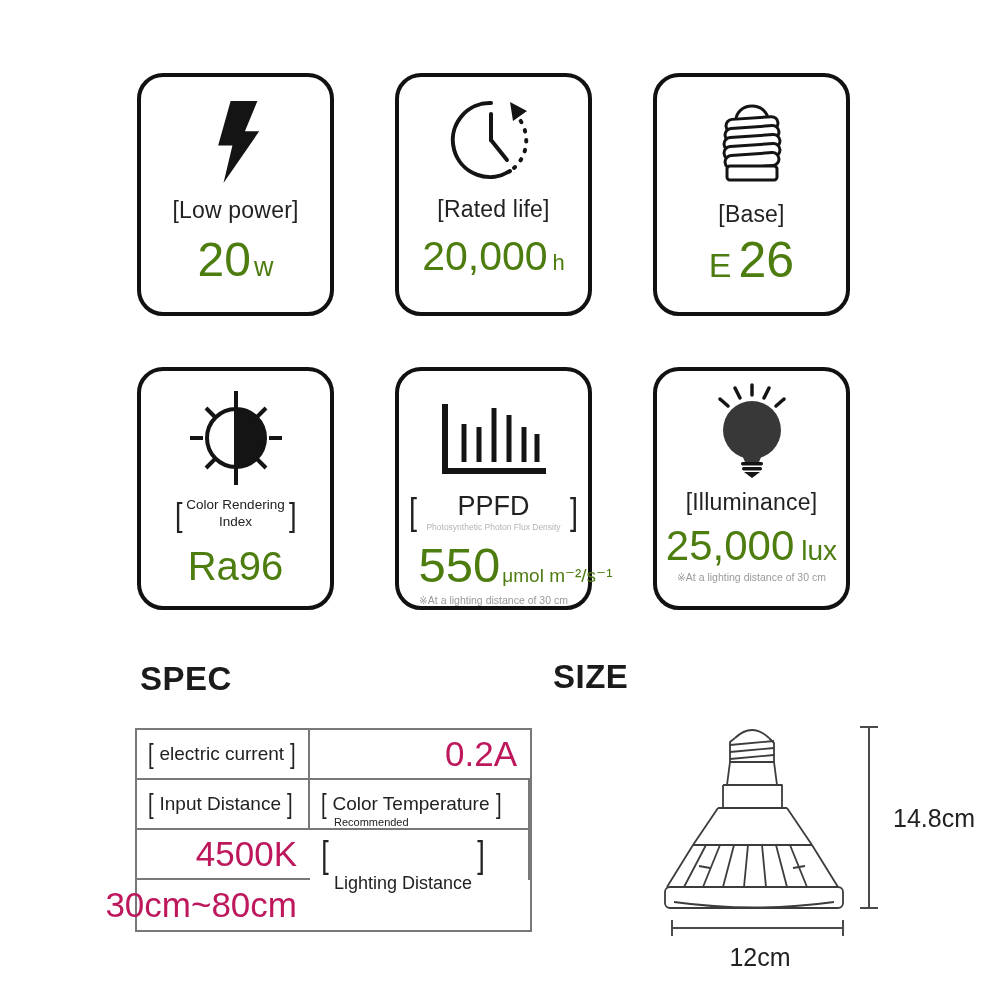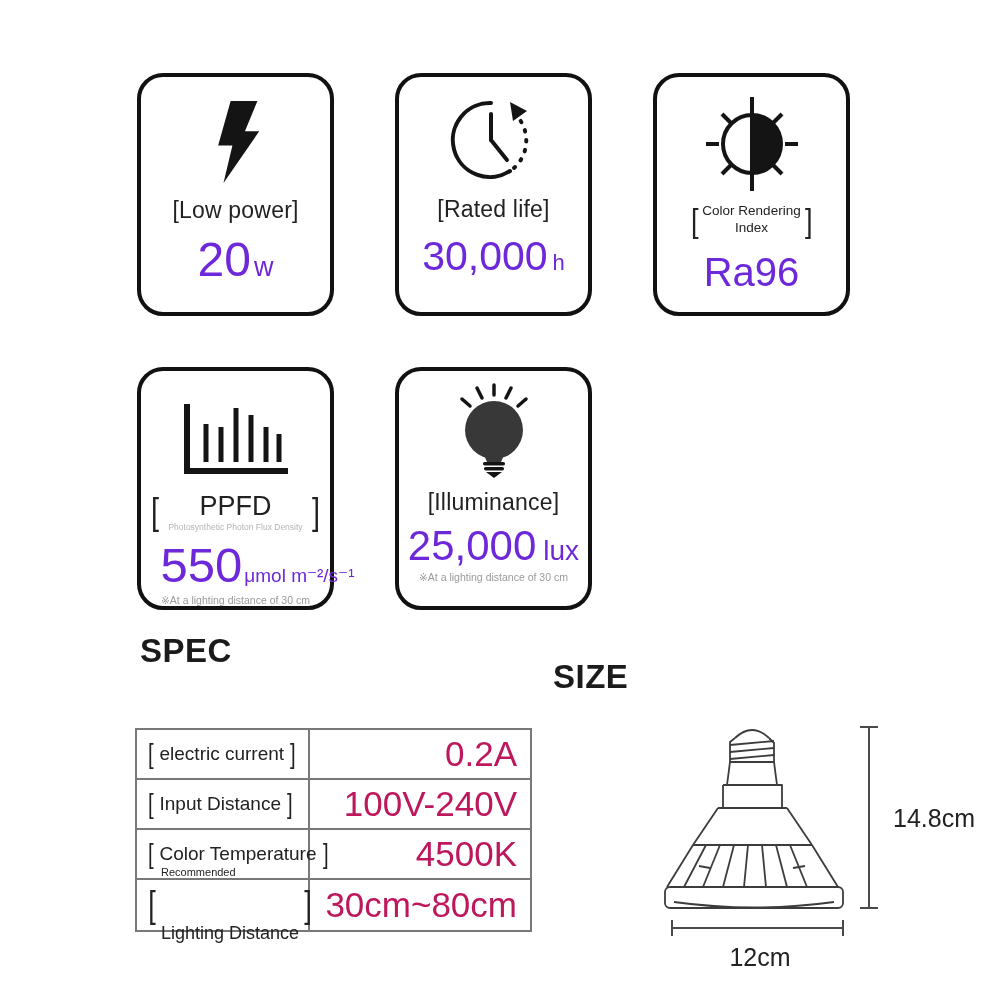--- a/index.html
+++ b/index.html
@@ -11,21 +11,21 @@
   .cards-grid{
     position:absolute;left:137px;top:73px;
     display:grid;grid-template-columns:repeat(3,197px);grid-auto-rows:243px;
     column-gap:61px;row-gap:51px;
   }
   .card{
     border:4px solid #111;border-radius:26px;background:#fff;box-sizing:border-box;
     display:flex;flex-direction:column;align-items:center;
   }
   .card-label{font-size:23px;color:#222;letter-spacing:.2px;white-space:nowrap;}
-  .val{display:flex;align-items:baseline;white-space:nowrap;color:#6d28d9;}
+  .val{display:flex;align-items:baseline;white-space:nowrap;color:#4d7c0f;}
   .val .big{font-size:48px;line-height:1;}
   .val .unit{font-size:27px;line-height:1;margin-left:3px;}
   
   .c1 .icon-wrap{margin-top:20px;height:90px;display:flex;align-items:center;}
   .c1 .card-label{margin-top:10px;}
   .c1 .val{margin-top:12px;}
   
   .c2 .icon-wrap{margin-top:13px;height:100px;display:flex;align-items:center;}
   .c2 .card-label{margin-top:6px;}
   .c2 .val{margin-top:13px;}
@@ -57,21 +57,21 @@
   .c5 .unit{font-size:19px;margin-left:2px;}
   .footnote{font-size:10.5px;color:#9a9a9a;margin-top:4px;white-space:nowrap;}
   
   .c6 .icon-wrap{margin-top:10px;height:102px;display:flex;align-items:center;}
   .c6 .card-label{margin-top:6px;}
   .c6 .val{margin-top:9px;}
   .c6 .big{font-size:42px;}
   .c6 .unit{font-size:28px;margin-left:7px;}
   
   .sec-heading{position:absolute;font-size:33px;font-weight:bold;color:#1b1b1b;letter-spacing:.5px;}
-  .spec-heading{left:140px;top:632px;}
+  .spec-heading{left:140px;top:660px;}
   .size-heading{left:553px;top:658px;}
   .weight-line{position:absolute;left:553px;top:701px;font-size:27px;color:#1e1e1e;}
   
   .spec-table{
     position:absolute;left:135px;top:728px;width:397px;box-sizing:border-box;
     border:2px solid #787878;display:grid;grid-template-columns:173px 1fr;
   }
   .spec-cell{box-sizing:border-box;height:50px;display:flex;align-items:center;border-bottom:2px solid #787878;}
   .spec-cell.last{border-bottom:none;}
   .spec-label{padding-left:10px;border-right:2px solid #787878;font-size:19px;color:#222;}
@@ -114,25 +114,45 @@
             <path d="M47 13 A37 37 0 1 0 66 81"></path>
             <path d="M70 78 A37 37 0 0 0 73 26" stroke-dasharray="1.5 8.5"></path>
             <line x1="47" y1="50" x2="47" y2="24"></line>
             <line x1="47" y1="50" x2="63" y2="70"></line>
           </g>
           <path d="M66 12 L83 21 L69 31 Z" fill="#141414"></path>
         </svg>
       </div>
       <div class="card-label">[Rated life]</div>
       <div class="val">
-        <span class="big">30,000</span>
+        <span class="big">20,000</span>
         <span class="unit">h</span>
       </div>
     </div>
 
+    <div class="card c3">
+      <div class="icon-wrap">
+        <svg width="84" height="86" viewBox="0 0 84 86">
+          <path d="M26 20 A16 14 0 0 1 58 20 L58 24 L26 24 Z" fill="#fff" stroke="#141414" stroke-width="3"></path>
+          <g stroke="#141414" stroke-width="3" fill="#fff">
+            <rect x="16" y="18" width="52" height="13" rx="6.5" transform="rotate(-4 42 24.5)"></rect>
+            <rect x="15" y="27" width="54" height="13" rx="6.5" transform="rotate(-4 42 33.5)"></rect>
+            <rect x="14" y="36" width="56" height="13" rx="6.5" transform="rotate(-4 42 42.5)"></rect>
+            <rect x="14" y="45" width="56" height="13" rx="6.5" transform="rotate(-4 42 51.5)"></rect>
+            <rect x="15" y="54" width="54" height="13" rx="6.5" transform="rotate(-4 42 60.5)"></rect>
+            <rect x="17" y="66" width="50" height="14" rx="3"></rect>
+          </g>
+        </svg>
+      </div>
+      <div class="card-label">[Base]</div>
+      <div class="val">
+        <span class="prefix">E</span>
+        <span class="big">26</span>
+      </div>
+    </div>
 
     <div class="card c4">
       <div class="icon-wrap">
         <svg width="108" height="108" viewBox="0 0 108 108">
           <circle cx="54" cy="54" r="29" fill="#fff" stroke="#141414" stroke-width="4"></circle>
           <path d="M54 25 A29 29 0 0 1 54 83 Z" fill="#141414"></path>
           <g stroke="#141414" stroke-width="4">
             <line x1="8" y1="54" x2="21" y2="54"></line>
             <line x1="87" y1="54" x2="100" y2="54"></line>
             <line x1="24" y1="24" x2="33" y2="33"></line>
@@ -223,21 +243,20 @@
       <span class="lbl">electric current</span>
       <span class="brk">]</span>
     </div>
     <div class="spec-cell spec-value">0.2A</div>
 
     <div class="spec-cell spec-label">
       <span class="brk">[</span>
       <span class="lbl">Input Distance</span>
       <span class="brk">]</span>
     </div>
-    <div class="spec-cell spec-value">100V-240V</div>
 
     <div class="spec-cell spec-label">
       <span class="brk">[</span>
       <span class="lbl">Color Temperature</span>
       <span class="brk">]</span>
     </div>
     <div class="spec-cell spec-value">4500K</div>
 
     <div class="spec-cell spec-label tall last">
       <span class="brk">[</span>

